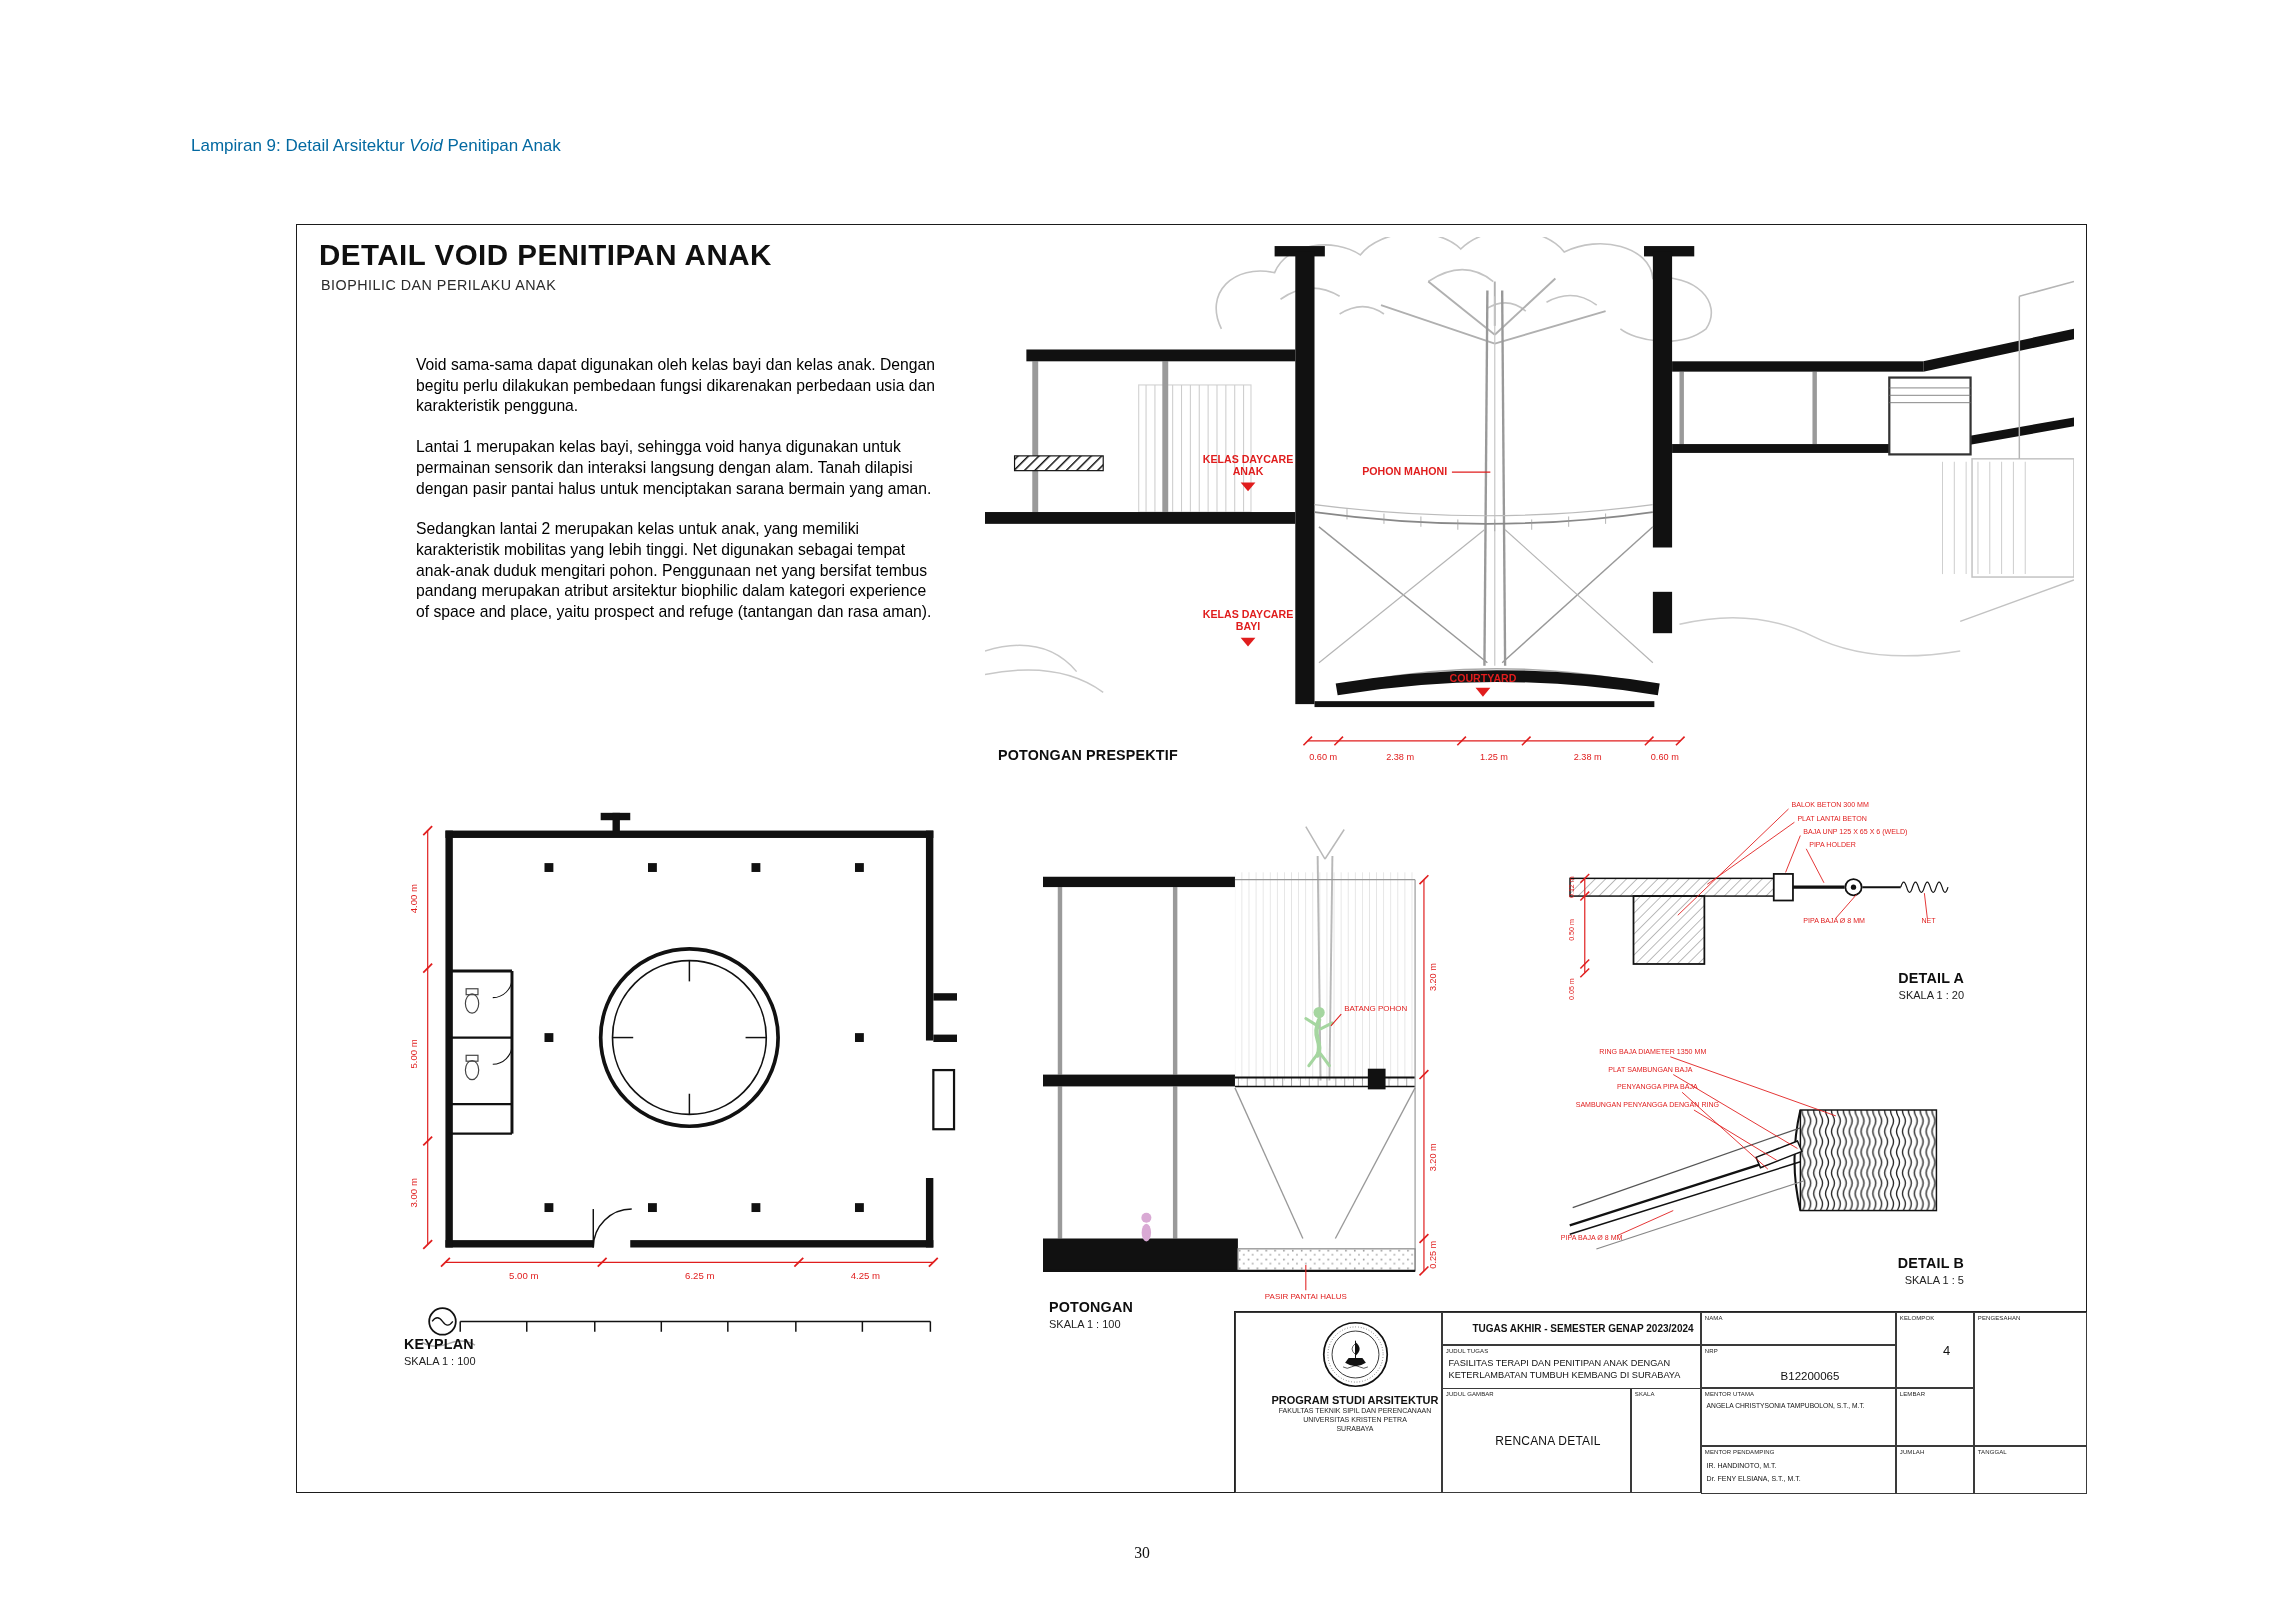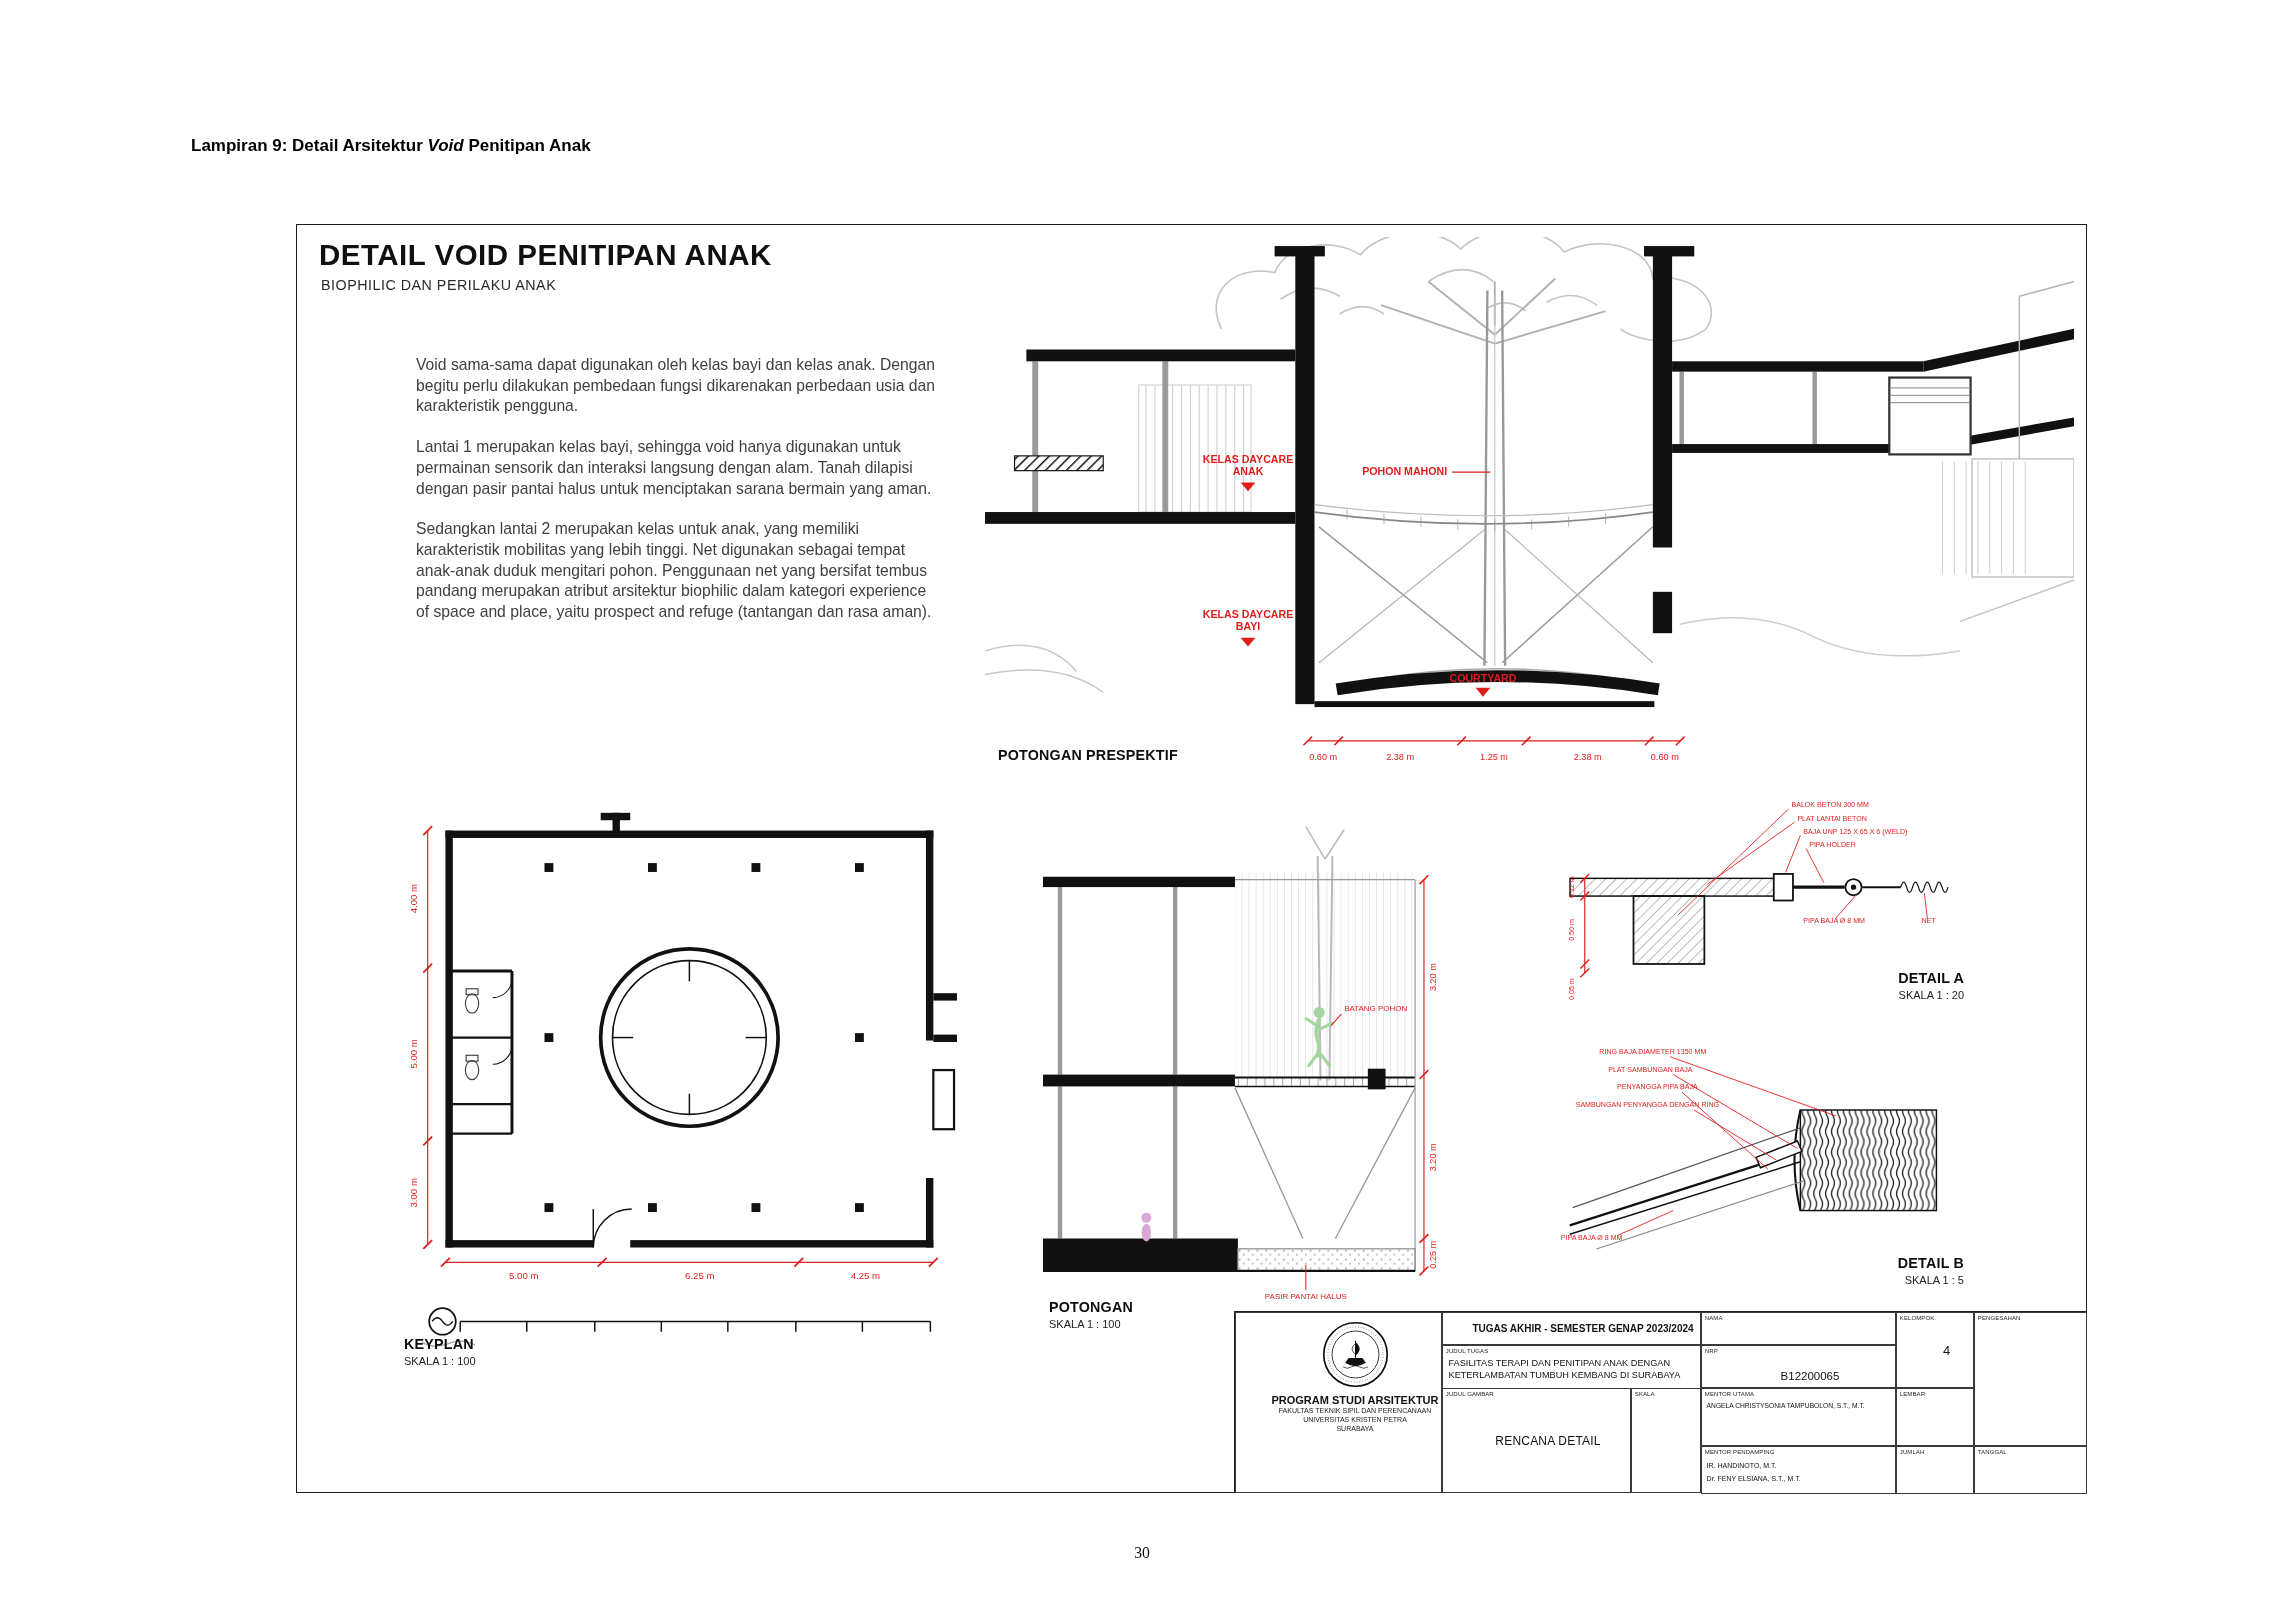--- a/index.html
+++ b/index.html
@@ -1,28 +1,28 @@
 <!DOCTYPE html>
 <html style="font-size:7.4px"><head>
 <meta charset="utf-8">
 <style>
   * { margin:0; padding:0; box-sizing:border-box; }
   html,body { background:#ffffff; }
   body { font-family:"Liberation Sans", sans-serif; color:#111; }
   .page { position:relative; width:2284px; height:1616px; background:#ffffff; overflow:hidden; }
 
-  .doc-header { position:absolute; left:191px; top:136px; font-size:17px; font-weight:bold; color:#000000; }
+  .doc-header { position:absolute; left:191px; top:136px; font-size:17px; font-weight:normal; color:#0369a1; }
   .doc-header .it { font-style:italic; }
 
   .sheet { position:absolute; left:296px; top:224px; width:1791px; height:1269px; border:1.4px solid #1b1b1b; background:#fff; }
 
   .sheet-title { position:absolute; left:22px; top:13px; font-size:29.5px; font-weight:bold; letter-spacing:0.5px; color:#101010; }
   .sheet-subtitle { position:absolute; left:24px; top:52px; font-size:14.3px; color:#2b2b2b; letter-spacing:0.5px; }
 
-  .paras { position:absolute; left:119px; top:130px; width:525px; font-size:15.7px; line-height:1.32; color:#404040; }
+  .paras { position:absolute; left:119px; top:130px; width:525px; font-size:15.7px; line-height:1.32; color:#000000; }
   .paras p { margin-bottom:20px; }
 
   .cap { position:absolute; font-size:14.3px; font-weight:bold; letter-spacing:0.2px; color:#0e0e0e; }
   .scale { position:absolute; font-size:11px; color:#222; }
 
   .drawing { position:absolute; }
 
   
   .titleblock { position:absolute; right:0; bottom:0; width:852px; height:181px; border:0.9px solid #222; background:#fff; }
   .tb-cell { position:absolute; border:0.5px solid #3a3a3a; background:#fff; }

